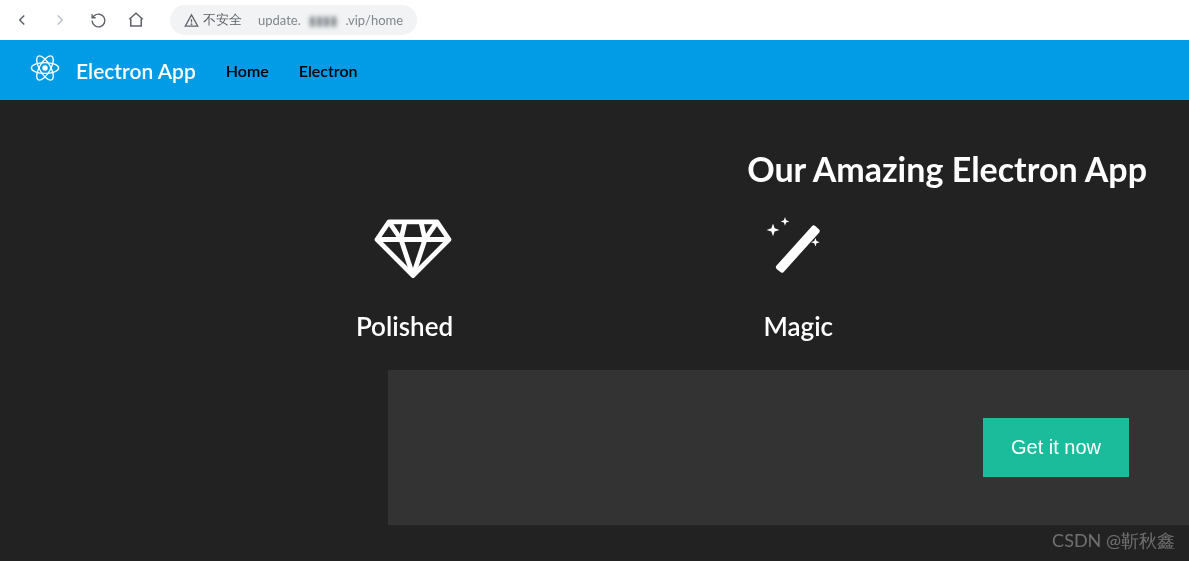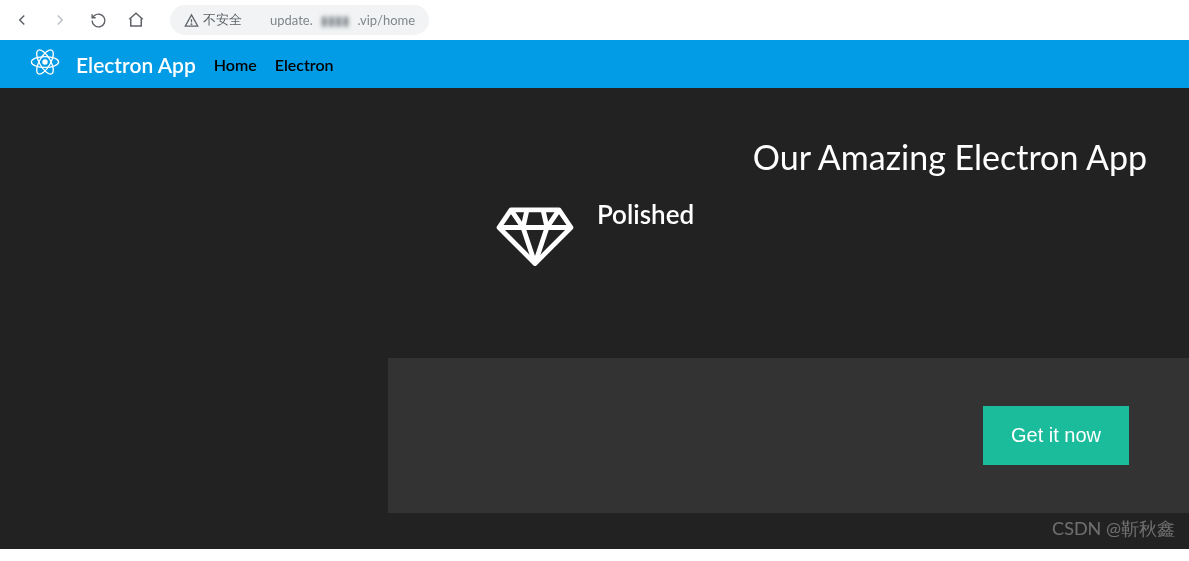--- a/index.html
+++ b/index.html
@@ -27,41 +27,41 @@
     }
     .browser-chrome .nav-btn.disabled { color: #bdc1c6; }
     .addr-wrapper {
       flex: 0 0 auto;
       display: flex;
       align-items: center;
       background: #f1f3f4;
       border-radius: 20px;
       padding: 4px 14px;
       height: 30px;
-      gap: 20px;
+      gap: 8px;
       font-size: 13px;
       color: #202124;
       margin-left: 6px;
       justify-content: center;
     }
     .addr-wrapper .warn {
       display: flex;
       align-items: center;
       gap: 4px;
       color: #5f6368;
     }
     .addr-url { color: #202124; }
     .addr-url .dim { color: #80868b; margin-left: 8px; }
     .site-header {
       background: #029be5;
-      height: 48px;
+      height: 60px;
       display: flex;
       align-items: center;
       padding: 0 28px;
-      gap: 18px;
+      gap: 30px;
     }
     .brand {
       display: flex;
       align-items: center;
       gap: 14px;
       color: #fff;
       font-size: 21px;
       font-weight: 600;
     }
     .brand svg { width: 34px; height: 34px; }
@@ -75,35 +75,35 @@
       background: #222222;
       color: #fff;
       height: 461px;
       position: relative;
     }
     .hero-title {
       position: absolute;
       top: 48px;
       right: 42px;
       font-size: 34px;
-      font-weight: 400;
+      font-weight: 700;
     }
     .features {
       position: absolute;
       top: 110px;
       left: 0;
       right: 0;
       display: flex;
       justify-content: center;
       gap: 300px;
     }
     .feature {
       display: flex;
-      flex-direction: row;
-      align-items: flex-start;
+      flex-direction: column;
+      align-items: flex-end;
       gap: 22px;
     }
     .feature svg { width: 80px; height: 75px; }
     .feature-label {
       font-size: 26px;
       font-weight: 600;
     }
     .cta-box {
       position: absolute;
       top: 270px;
@@ -200,20 +200,31 @@
           <path d="M20 8 L80 8 L95 30 L50 75 L5 30 Z"></path>
           <path d="M5 30 L95 30"></path>
           <path d="M20 8 L35 30 L50 75"></path>
           <path d="M80 8 L65 30 L50 75"></path>
           <path d="M40 8 L35 30"></path>
           <path d="M60 8 L65 30"></path>
         </svg>
       </span>
       <div class="feature-label">Polished</div>
     </div>
+    <div class="feature">
+      <span>
+        <svg viewBox="0 0 100 80" fill="#fff">
+          <rect x="50" y="6" width="12" height="72" rx="3" transform="rotate(42 56 42)"></rect>
+          <path d="M25 10 l2 6 l6 2 l-6 2 l-2 6 l-2 -6 l-6 -2 l6 -2 z"></path>
+          <path d="M40 2 l1.4 4 l4 1.4 l-4 1.4 l-1.4 4 l-1.4 -4 l-4 -1.4 l4 -1.4 z"></path>
+          <path d="M78 28 l1.4 4 l4 1.4 l-4 1.4 l-1.4 4 l-1.4 -4 l-4 -1.4 l4 -1.4 z"></path>
+        </svg>
+      </span>
+      <div class="feature-label">Magic</div>
+    </div>
   </div>
 
   <div class="cta-box">
     <button class="cta-btn">Get it now</button>
   </div>
 
   <div class="watermark">CSDN @靳秋鑫</div>
 </div>
 
 </body></html>

